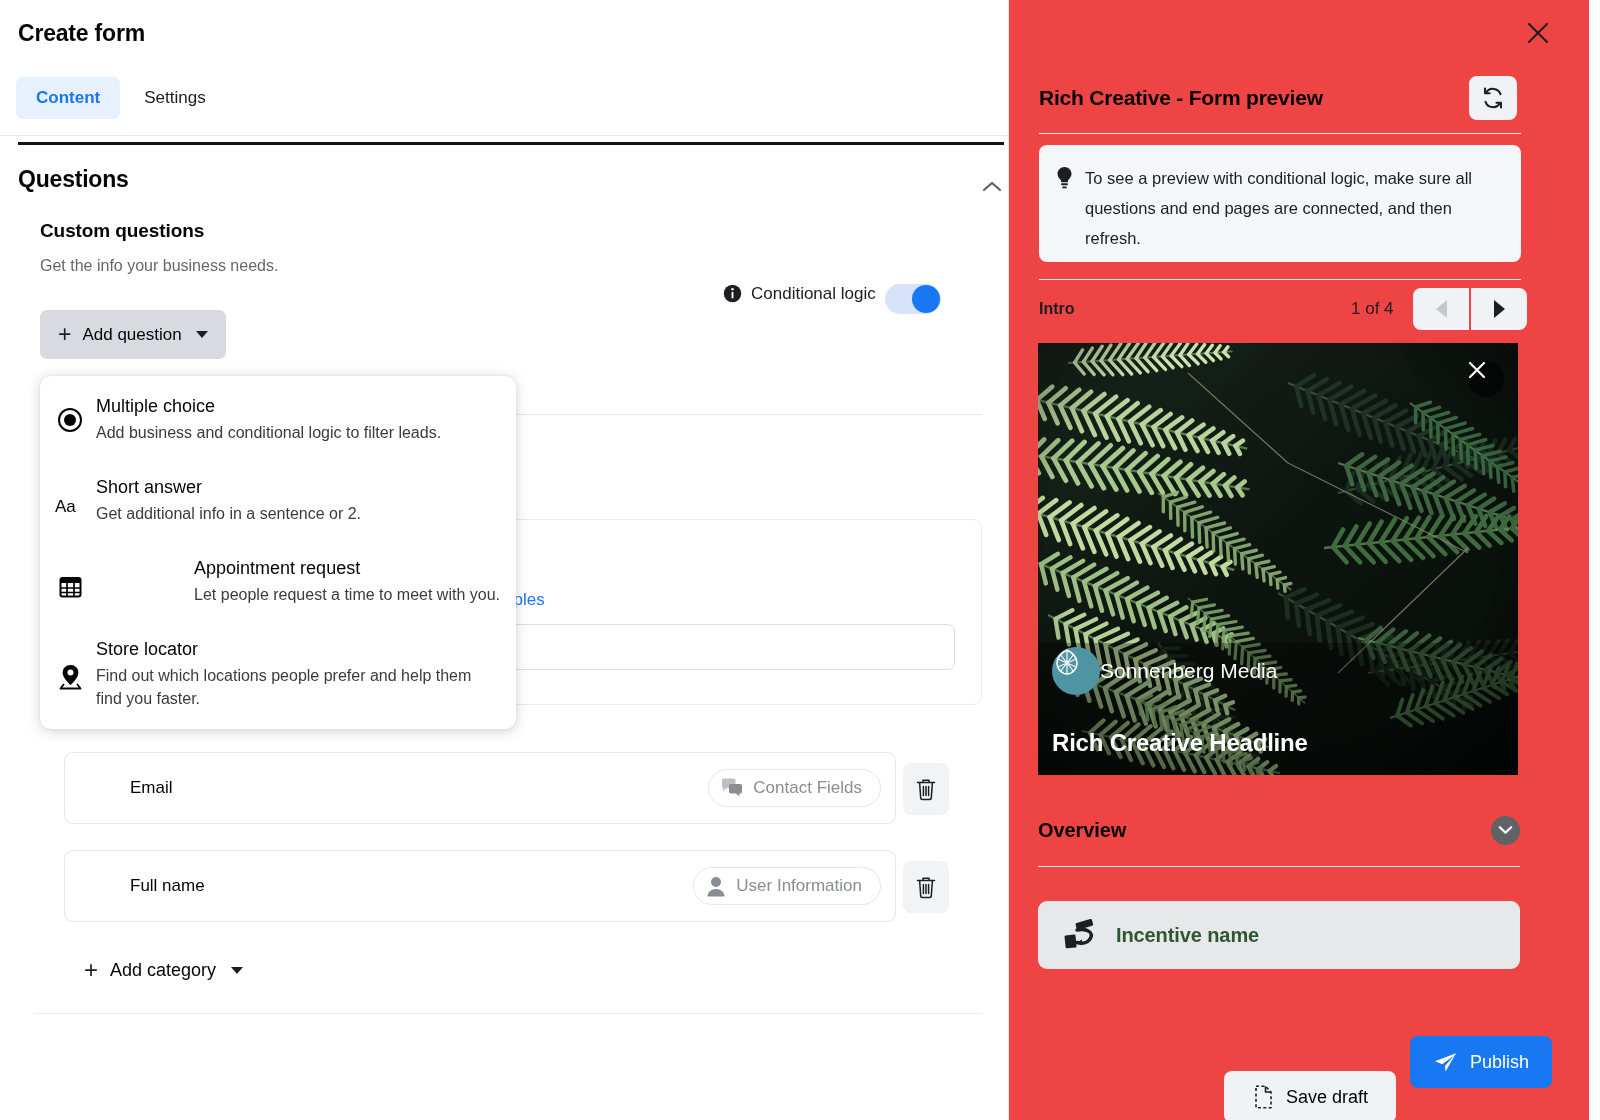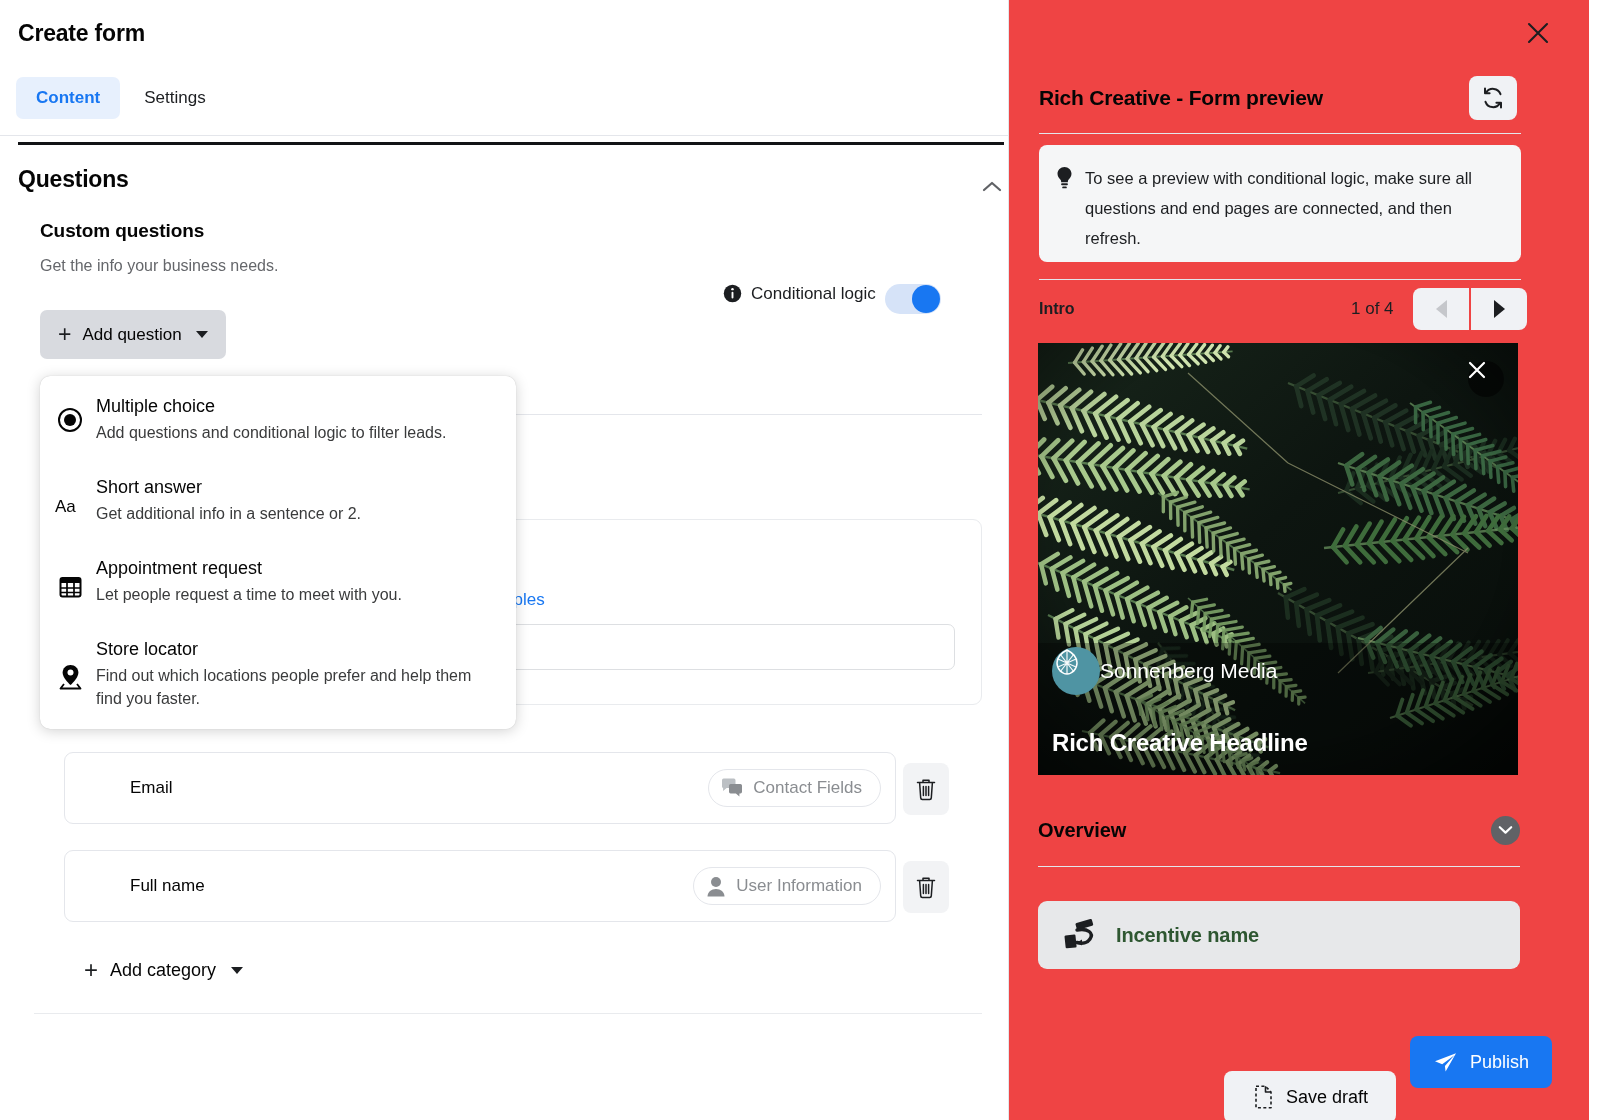--- a/index.html
+++ b/index.html
@@ -306,37 +306,37 @@
 
       <div class="dd-item" style="top:18px;">
         <div class="dd-icon" style="padding-top:13px;">
           <svg width="26" height="26" viewBox="0 0 26 26">
               <circle cx="13" cy="13" r="11" fill="none" stroke="#050505" stroke-width="2"></circle>
               <circle cx="13" cy="13" r="6" fill="#050505"></circle>
             </svg>
         </div>
         <div class="dd-txt">
           <div class="dd-title">Multiple choice</div>
-          <div class="dd-desc">Add questions and conditional logic to filter leads.</div>
+          <div class="dd-desc">Add business and conditional logic to filter leads.</div>
         </div>
       </div>
 
       <div class="dd-item" style="top:99px;">
         <div class="dd-icon" style="padding-top:20px;">
           <svg width="30" height="22" viewBox="0 0 30 22">
               <text x="0" y="17" font-family="Liberation Sans, sans-serif" font-size="17" fill="#050505">Aa</text>
             </svg>
         </div>
         <div class="dd-txt">
           <div class="dd-title">Short answer</div>
           <div class="dd-desc">Get additional info in a sentence or 2.</div>
         </div>
       </div>
 
-      <div class="dd-item" style="top:180px;">
+      <div class="dd-item" style="top:180px;justify-content:space-between;">
         <div class="dd-icon" style="padding-top:18px;">
           <svg width="25" height="25" viewBox="0 0 25 25">
             <rect x="2.5" y="4" width="20" height="18.5" rx="2" fill="none" stroke="#050505" stroke-width="2"></rect>
             <rect x="2.5" y="4" width="20" height="5" fill="#050505"></rect>
             <line x1="9" y1="9" x2="9" y2="22.5" stroke="#050505" stroke-width="1.7"></line>
             <line x1="16" y1="9" x2="16" y2="22.5" stroke="#050505" stroke-width="1.7"></line>
             <line x1="2.5" y1="14" x2="22.5" y2="14" stroke="#050505" stroke-width="1.7"></line>
             <line x1="2.5" y1="18.5" x2="22.5" y2="18.5" stroke="#050505" stroke-width="1.7"></line>
           </svg>
         </div>

